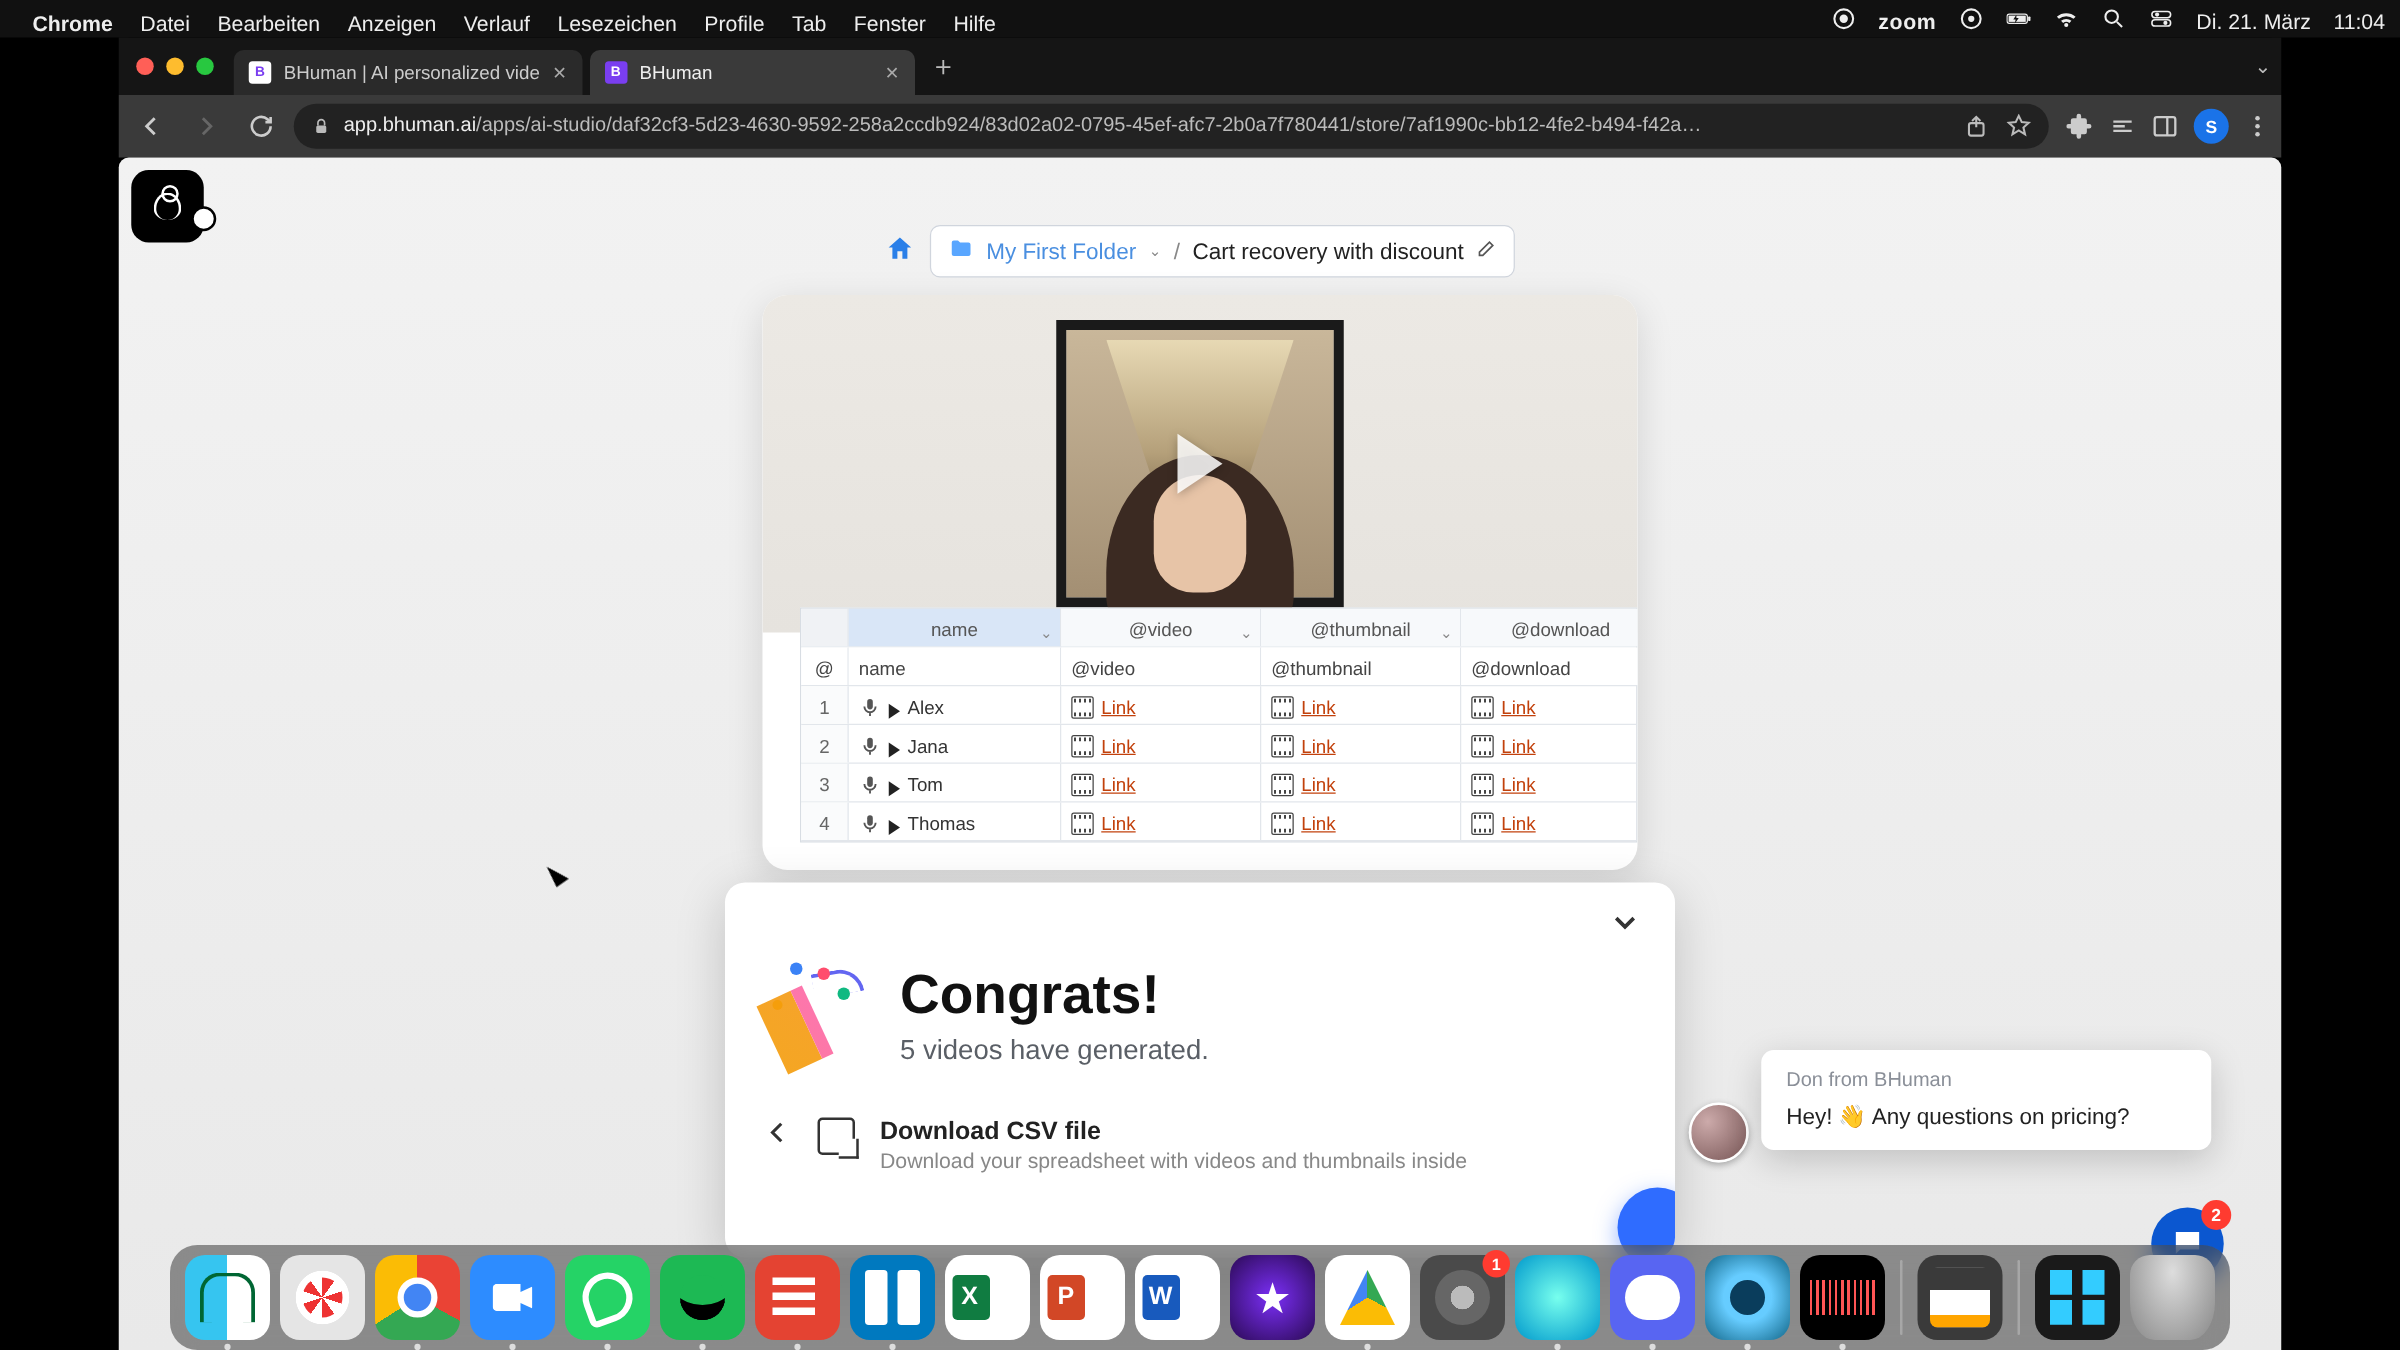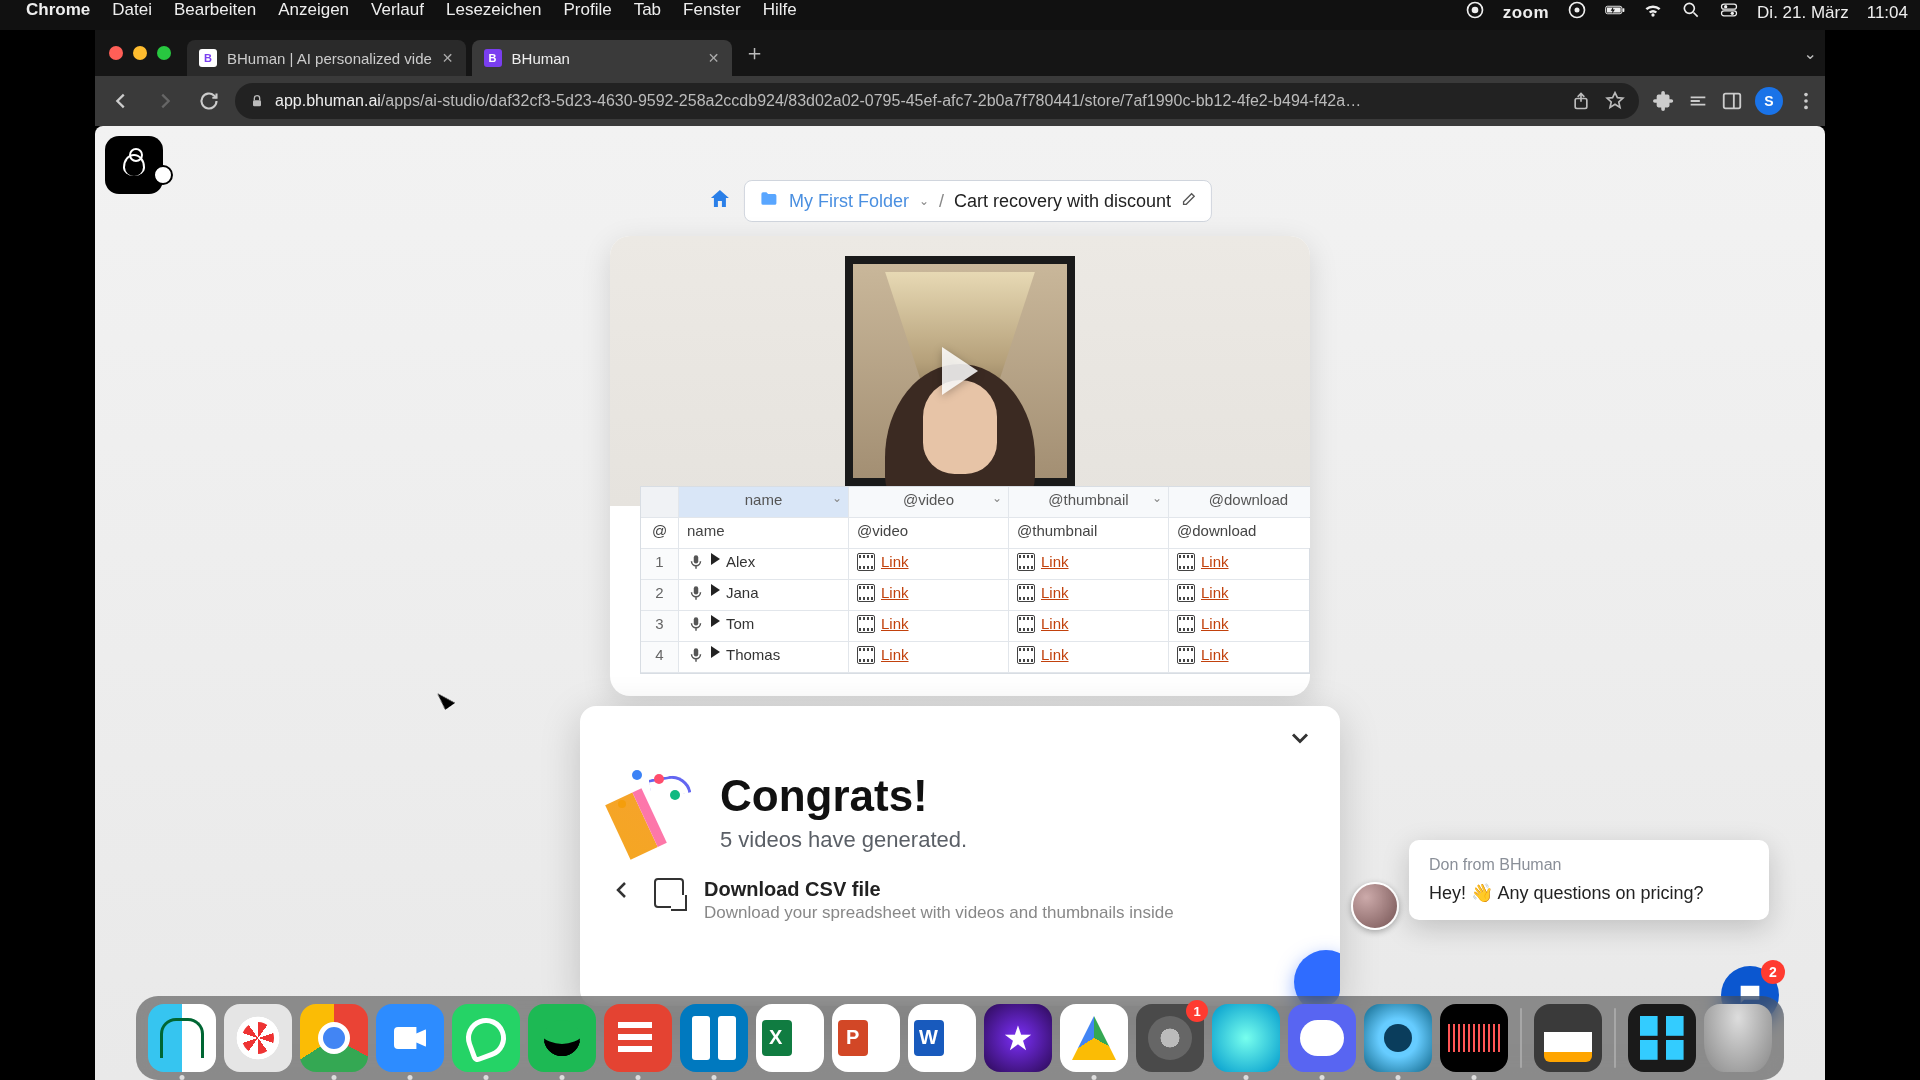--- a/index.html
+++ b/index.html
@@ -1,19 +1,19 @@
 <!DOCTYPE html>
 <html><head>
 <meta charset="utf-8">
 <style>
 * { margin: 0; padding: 0; box-sizing: border-box; font-family: -apple-system, BlinkMacSystemFont, "Segoe UI", Helvetica, Arial, sans-serif; }
 html, body { width: 1920px; height: 1080px; background: #000; overflow: hidden; }
 
 
-.mac-menubar { position: absolute; top: 0; left: 0; right: 0; height: 30px; background: #111; color: #eee; display: flex; align-items: flex-start; padding: 0 12px; font-size: 17px; }
+.mac-menubar { position: absolute; top: 0; left: 0; right: 0; height: 30px; background: #111; color: #eee; display: flex; align-items: flex-end; padding: 0 12px; font-size: 17px; }
 .mac-menubar .apple { font-size: 18px; margin-right: 14px; }
 .mac-menubar .menu-left { display: flex; gap: 22px; align-items: center; }
 .mac-menubar .menu-left .app-name { font-weight: 700; }
 .mac-menubar .menu-right { margin-left: auto; display: flex; gap: 18px; align-items: center; }
 .mac-menubar .zoom-text { font-weight: 700; letter-spacing: 0.5px; }
 .mac-menubar svg { width: 20px; height: 20px; fill: #eee; }
 
 
 .browser { position: absolute; top: 30px; left: 95px; right: 95px; bottom: 0; background: #000; border-radius: 10px 10px 0 0; }
 .tab-strip { height: 46px; background: #151515; display: flex; align-items: center; padding: 0 8px; gap: 6px; }
@@ -59,21 +59,21 @@
 .video-area { height: 270px; background: linear-gradient(#ece9e4, #e6e3de); position: relative; display: flex; align-items: center; justify-content: center; }
 .video-area .frame { width: 230px; height: 230px; background: linear-gradient(#c9b79a, #a38f73); border: 8px solid #1a1a1a; position: relative; top: 0; display:flex; align-items:flex-end; justify-content:center; }
 .video-area .street { width: 100%; height: 70%; background: linear-gradient(#e7d9b4, #b5a07a 60%, #6f5d43); clip-path: polygon(15% 0, 85% 0, 62% 100%, 38% 100%); position:absolute; top:8px; left:0; }
 .video-area .person { position: absolute; bottom: -8px; width: 170px; height: 170px; }
 .video-area .hair { position:absolute; bottom:0; left:10px; width:150px; height:150px; background:#3b2a22; border-radius: 80px 80px 40px 40px / 100px 100px 40px 40px; }
 .video-area .face { position:absolute; bottom:40px; left:48px; width:74px; height:94px; background:#e7c4a7; border-radius: 40px 40px 34px 34px; }
 .video-area .play { position: absolute; top: 50%; left: 50%; transform: translate(-50%,-50%); width: 0; height: 0; border-left: 36px solid rgba(255,255,255,.85); border-top: 24px solid transparent; border-bottom: 24px solid transparent; filter: drop-shadow(0 2px 4px rgba(0,0,0,.3)); }
 
 .sheet { position: absolute; top: 250px; left: 30px; right: 0; background: #fff; border: 1px solid #d8dde3; font-size: 15px; color: #333; }
 .sheet .hdr-row, .sheet .subhdr-row, .sheet .row { display: grid; grid-template-columns: 38px 170px 160px 160px 160px; border-bottom: 1px solid #e2e6eb; }
-.sheet .cell { border-right: 1px solid #e2e6eb; padding: 4px 8px; display: flex; align-items: flex-start; gap: 6px; height: 30px; overflow: hidden; }
+.sheet .cell { border-right: 1px solid #e2e6eb; padding: 4px 8px; display: flex; align-items: flex-end; gap: 6px; height: 30px; overflow: hidden; }
 .sheet .hdr-row .cell { background: #f7f9fb; justify-content: center; position: relative; color: #555; }
 .sheet .hdr-row .cell.sel { background: #d9e6f7; }
 .sheet .hdr-row .cell .dd { position: absolute; right: 6px; color: #888; font-size: 12px; }
 .sheet .subhdr-row .cell { background: #fff; color: #444; }
 .sheet .idx { justify-content: center; color: #666; background: #fafbfc; }
 .sheet .cell.idx.corner { background: #f0f2f5; }
 .mic { width: 18px; height: 18px; }
 .mic svg { width: 18px; height: 18px; fill: #555; }
 .play-sm { width: 0; height: 0; border-left: 9px solid #222; border-top: 6px solid transparent; border-bottom: 6px solid transparent; }
 .film { width: 18px; height: 18px; border: 1.5px solid #444; border-radius: 2px; position: relative; }
@@ -88,21 +88,21 @@
 .party { width: 84px; height: 84px; position: relative; }
 .party .cone { width: 0; height: 0; border-left: 30px solid transparent; border-right: 10px solid transparent; border-bottom: 60px solid; border-image: linear-gradient(45deg,#f5a623,#ff6bcb,#8b5cf6) 1; transform: rotate(-25deg); position: absolute; bottom: 0; left: 6px; }
 .party .c { position: absolute; width: 10px; height: 10px; border-radius: 50%; }
 .party .c1 { background:#ff4d6d; top:4px; left:44px; }
 .party .c2 { background:#3b82f6; top:0px; left:22px; }
 .party .c3 { background:#10b981; top:20px; left:60px; }
 .party .c4 { background:#f59e0b; top:30px; left:8px; width:8px; height:8px; }
 .party .sw { position:absolute; width:40px; height:20px; border: 3px solid #6366f1; border-bottom:none; border-left:none; border-radius: 0 40px 0 0; top:6px; left:40px; transform: rotate(-10deg);}
 .congrats-head h1 { font-size: 44px; font-weight: 800; color: #111; }
 .congrats-head p { font-size: 22px; color: #5a5f66; margin-top: 6px; }
-.dl-row { margin-top: 24px; display: flex; align-items: flex-start; gap: 20px; }
+.dl-row { margin-top: 40px; display: flex; align-items: flex-start; gap: 20px; }
 .dl-row .back svg { width: 24px; height: 24px; stroke:#333; fill:none; stroke-width:2.5; }
 .dl-row .dl-icon { width: 30px; height: 30px; border: 2px solid #333; border-radius: 4px; position: relative; }
 .dl-row .dl-icon::after { content: ""; position: absolute; right: -5px; bottom: -5px; width: 14px; height: 14px; border-right: 2px solid #333; border-bottom: 2px solid #333; background:#fff; }
 .dl-row .dl-text h3 { font-size: 20px; color: #222; font-weight: 600; }
 .dl-row .dl-text p { font-size: 17px; color: #888; margin-top: 2px; }
 .blue-fab { position: absolute; bottom: -8px; right: -18px; width: 64px; height: 64px; border-radius: 50%; background: #2f6cff; box-shadow: 0 6px 18px rgba(47,108,255,.5); }
 
 
 .chat-pop { position: absolute; right: 56px; bottom: 160px; width: 360px; background: #fff; border-radius: 10px; box-shadow: 0 8px 28px rgba(0,0,0,.18); padding: 16px 20px; margin-top: 16px; }
 .chat-pop .from { color: #8a8f98; font-size: 16px; }

